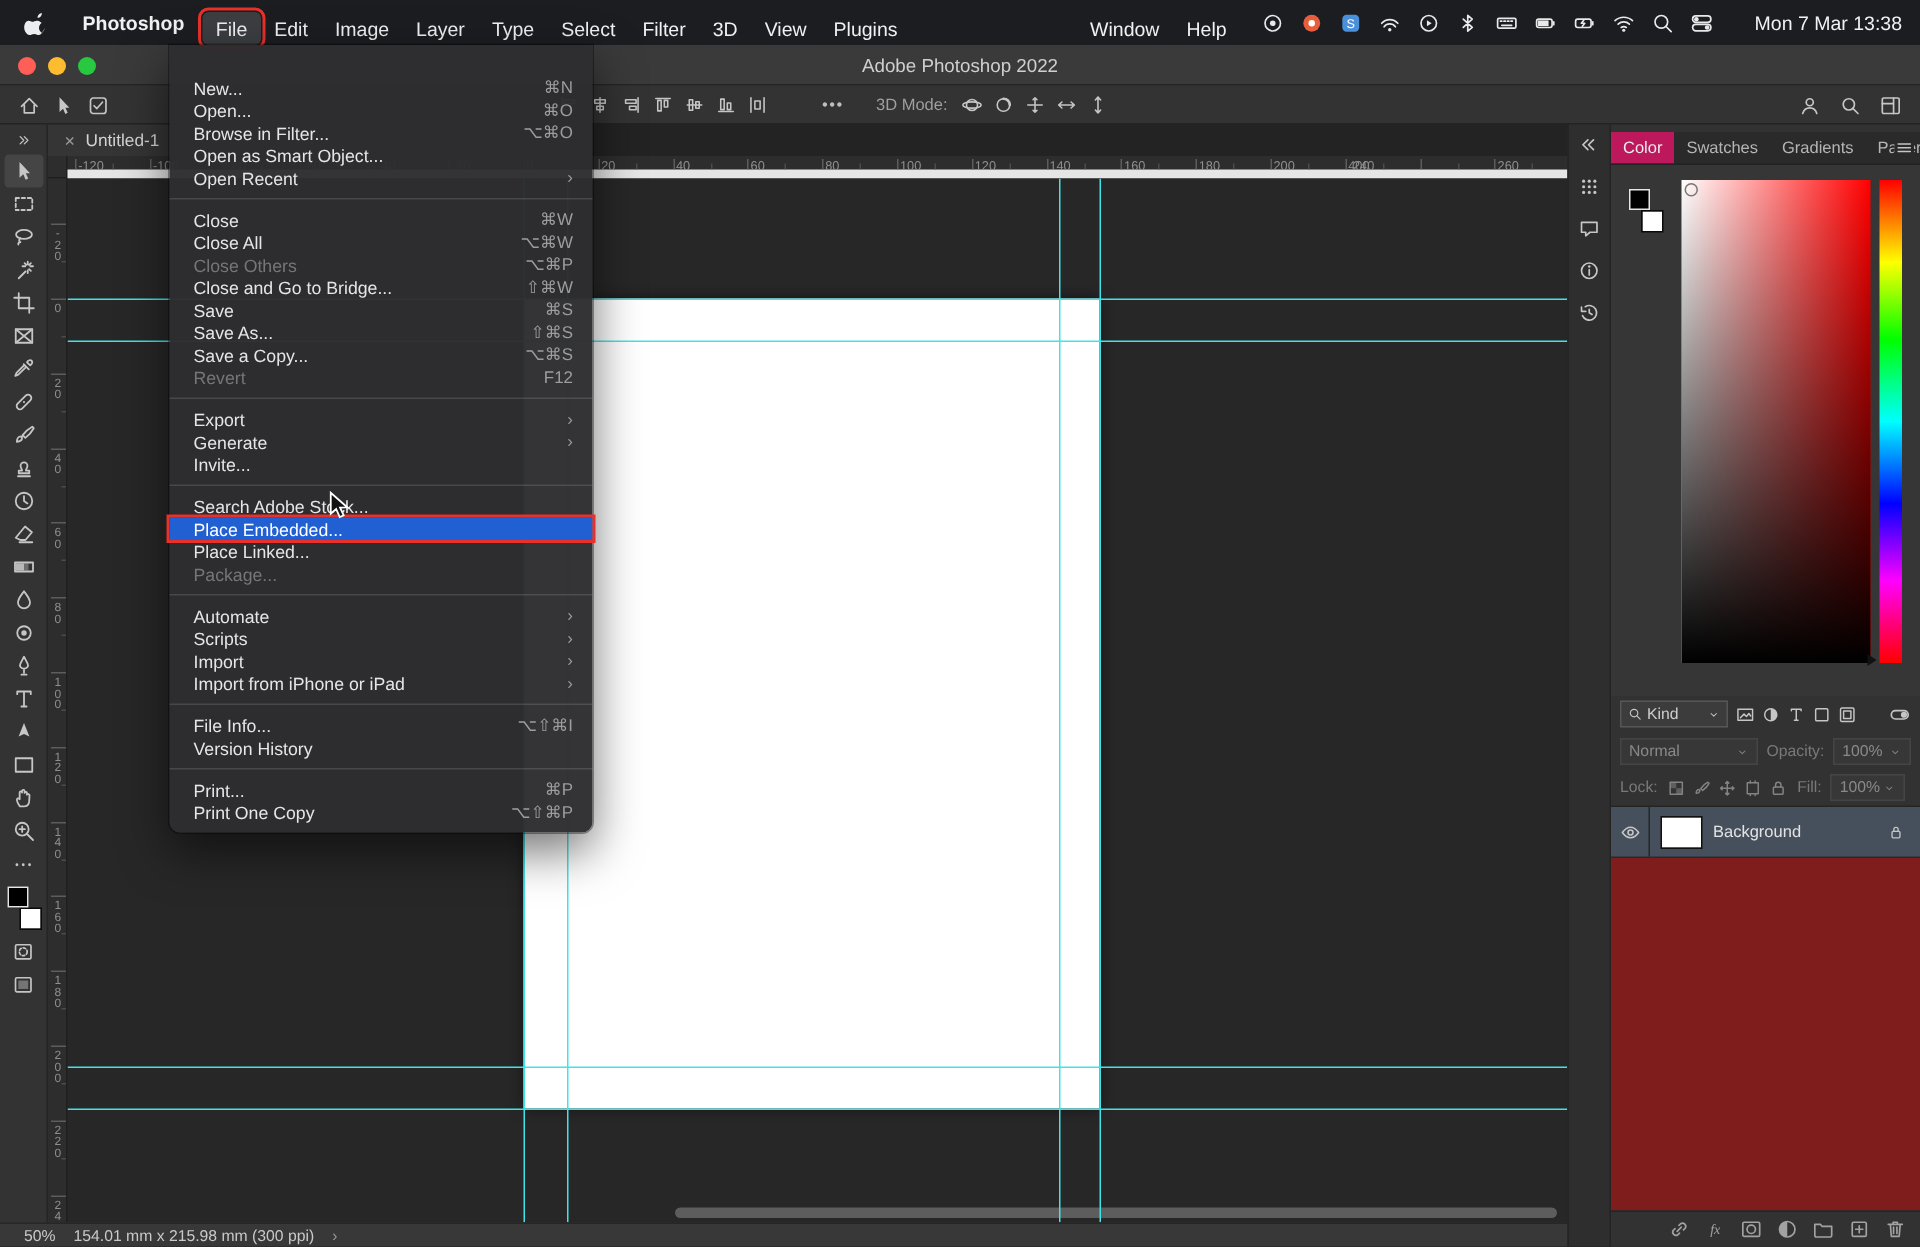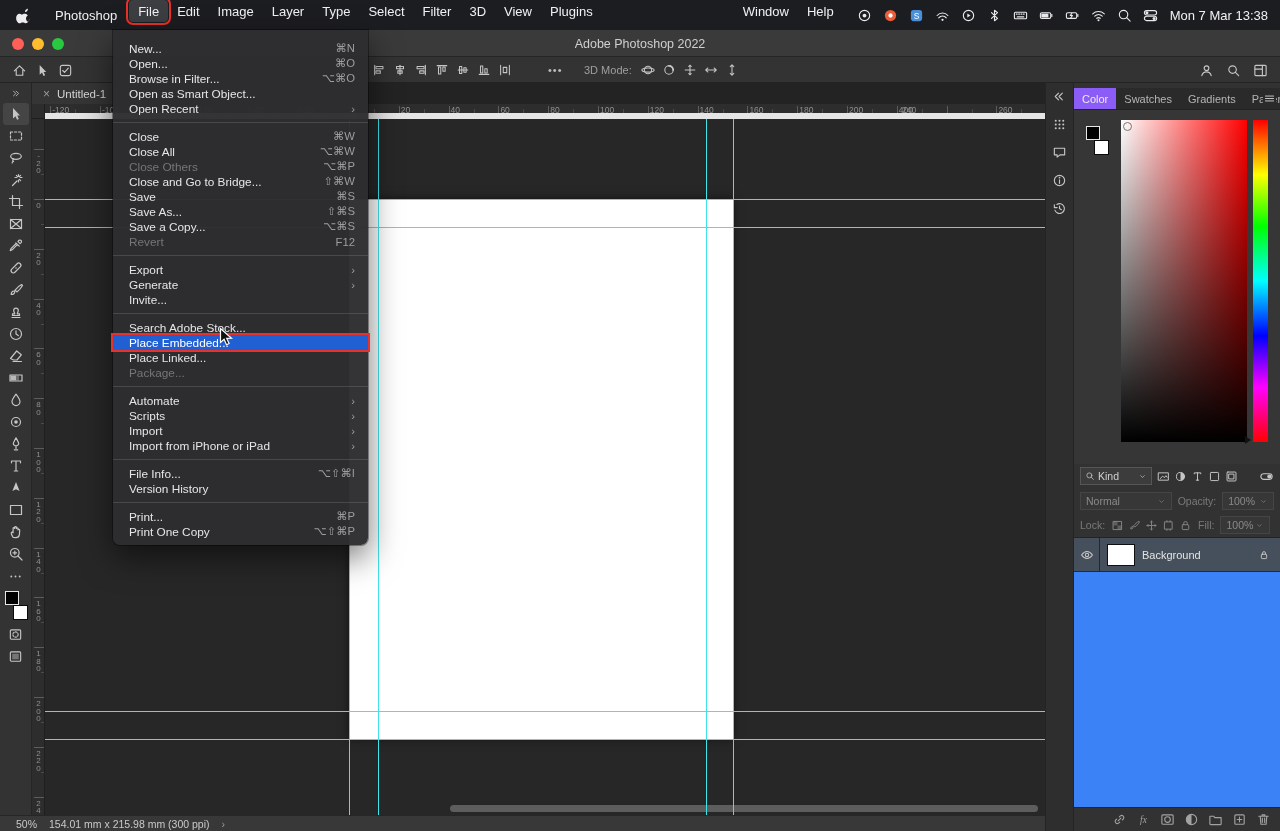--- a/index.html
+++ b/index.html
@@ -5,28 +5,28 @@
 *{margin:0;padding:0;box-sizing:border-box}
 html,body{width:1280px;height:831px;overflow:hidden;background:#1e1e1e;
   font-family:"Liberation Sans","DejaVu Sans",sans-serif;color:#d6d6d6;}
 .ic{display:inline-flex;align-items:center;justify-content:center;flex:0 0 auto}
 .ic svg{stroke:#c6c6c6;fill:none;stroke-width:1.2;stroke-linecap:round;stroke-linejoin:round;display:block}
 
 
 .menubar{position:absolute;left:0;top:0;width:1280px;height:30px;background:#1c1d21;
   display:flex;align-items:center;font-size:13px;color:#f1f1f3;z-index:40}
 .mb-apple{padding:0 10px 0 16px}
-.mb-app{font-weight:normal;padding:0 12px}
-.mb-items{display:flex;align-items:flex-start;height:100%}
+.mb-app{font-weight:bold;padding:0 12px}
+.mb-items{display:flex;align-items:flex-end;height:100%}
 .mb-item{padding:0 9px;height:22px;display:flex;align-items:center;border-radius:4px;white-space:nowrap}
 .mb-item.annotated{background:rgba(255,255,255,.15);outline:2px solid #e8312a;outline-offset:1px}
 .mb-spacer{width:196px}
 .mb-status{display:flex;align-items:center;gap:11px;margin-left:14px}
 .mb-status .ic svg{stroke:#e9e9eb}
-.mb-clock{margin-left:12px;margin-right:12px;white-space:nowrap}
+.mb-clock{margin-left:28px;margin-right:12px;white-space:nowrap}
 
 
 .titlebar{position:absolute;left:0;top:30px;width:1280px;height:27px;background:#3a3a3a;border-bottom:1px solid #252525}
 .traffic{position:absolute;left:12px;top:7.5px;display:flex;gap:8px}
 .tl{width:12px;height:12px;border-radius:50%}
 .win-title{position:absolute;left:0;right:0;top:0;height:27px;display:flex;align-items:center;justify-content:center;
   font-size:12.5px;color:#cfcfcf}
 
 .optionsbar{position:absolute;left:0;top:57px;width:1280px;height:26px;background:#333333;border-bottom:1px solid #232323}
 .ob-abs{position:absolute;top:0;height:26px;display:flex;align-items:center;gap:8px}
@@ -75,54 +75,54 @@
 .sb-chev{color:#9a9a9a}
 
 
 .iconstrip{position:absolute;top:83px;right:207px;width:28px;bottom:0;background:#2e2e2e;border-left:1px solid #242424;
   display:flex;flex-direction:column;align-items:center;gap:13px;padding-top:6px;z-index:5}
 
 
 .panels{position:absolute;top:83px;right:0;width:207px;bottom:0;background:#323232;border-left:1px solid #242424;z-index:5}
 .panel-tabs{height:22px;background:#2a2a2a;display:flex;align-items:stretch;overflow:hidden;border-bottom:1px solid #232323;position:relative}
 .ptab{padding:0 8px;font-size:11px;color:#b5b5b5;display:flex;align-items:center;white-space:nowrap;flex:0 0 auto}
-.ptab.active{background:#8b5cf6;color:#ececec}
+.ptab.active{background:#be185d;color:#ececec}
 .ptab-menu{position:absolute;right:4px;top:4px;background:inherit}
 .color-panel{position:absolute;top:5px;left:0;right:0;height:377px}
 .color-body{position:relative;height:354px;background:#363636}
 .sb-box{position:absolute;left:47px;top:10px;width:126px;height:322px;
   background:linear-gradient(to bottom,rgba(0,0,0,0),#000),linear-gradient(to right,#fff,#f00)}
 .sb-marker{position:absolute;left:2px;top:2px;width:9px;height:9px;border:1.5px solid #777;border-radius:50%}
 .hue{position:absolute;left:179px;top:10px;width:15px;height:322px;
   background:linear-gradient(to bottom,#f00 0%,#ff0 17%,#0f0 33%,#0ff 50%,#00f 67%,#f0f 83%,#f00 100%)}
 .hue-arrow{position:absolute;left:171px;top:326px;width:0;height:0;border-top:4px solid transparent;border-bottom:4px solid transparent;border-left:6px solid #111}
 
 .layers-panel{position:absolute;top:380px;left:0;right:0;bottom:0;display:flex;flex-direction:column}
 .lfilter{height:26px;display:flex;align-items:center;gap:5px;padding:0 6px}
 .kind-box{display:flex;align-items:center;gap:3px;background:#3c3c3c;border:1px solid #565656;height:18px;padding:0 4px;
   font-size:10.5px;color:#cfcfcf;width:72px}
 .kind-box .grow{flex:1}
 .lrow{height:24px;display:flex;align-items:center;gap:6px;padding:0 6px;opacity:.55}
 .sel-box{background:#3c3c3c;border:1px solid #565656;height:18px;display:flex;align-items:center;justify-content:space-between;
   padding:0 5px;font-size:10.5px;color:#cfcfcf}
 .lbl{font-size:10.5px;color:#b2b2b2;white-space:nowrap}
-.llist{flex:1;background:#3b82f6;border-top:1px solid #242424;overflow:hidden}
+.llist{flex:1;background:#7f1d1d;border-top:1px solid #242424;overflow:hidden}
 .layer-row{height:34px;display:flex;align-items:center;background:#46505c;border-bottom:1px solid #242a31}
 .eye-cell{width:26px;height:100%;display:flex;align-items:center;justify-content:center;border-right:1px solid #272727}
 .thumb{width:26px;height:20px;background:#fff;outline:1px solid #101010;margin:0 8px}
 .lname{flex:1;font-size:11px;color:#e3e3e3}
 .layer-lock{padding-right:10px}
 .lbottom{height:24px;background:#323232;border-top:1px solid #242424;display:flex;align-items:center;justify-content:flex-end;
   gap:9px;padding:0 9px}
 .lbottom .ic svg{stroke:#a2a2a2}
 
 
-.menu{position:absolute;left:113px;top:30px;width:255px;background:rgba(45,45,48,.97);
+.menu{position:absolute;left:113px;top:30px;width:282px;background:rgba(45,45,48,.97);
   border-radius:0 0 7px 7px;box-shadow:0 12px 32px rgba(0,0,0,.55),0 0 0 1px rgba(0,0,0,.35);
-  padding:11px 0 6px;z-index:50;font-size:11.8px}
+  padding:21px 0 6px;z-index:50;font-size:11.8px}
 .menu-item{display:flex;align-items:center;height:15px;padding:0 13px 0 16px;color:#e6e6e8;white-space:nowrap}
 .menu-item.disabled{color:#767679}
 .menu-item.highlighted{background:#2160d3;color:#ffffff}
 .menu-item.annotated{outline:2px solid #e8312a;outline-offset:0}
 .mi-label{flex:1}
 .mi-right{margin-left:22px;color:#9d9da1;font-size:11.3px;font-family:"Liberation Sans","DejaVu Sans",sans-serif}
 .menu-item.highlighted .mi-right{color:rgba(255,255,255,.85)}
 .menu-sep{height:1px;background:rgba(255,255,255,.13);margin:6px 0}
 
 

